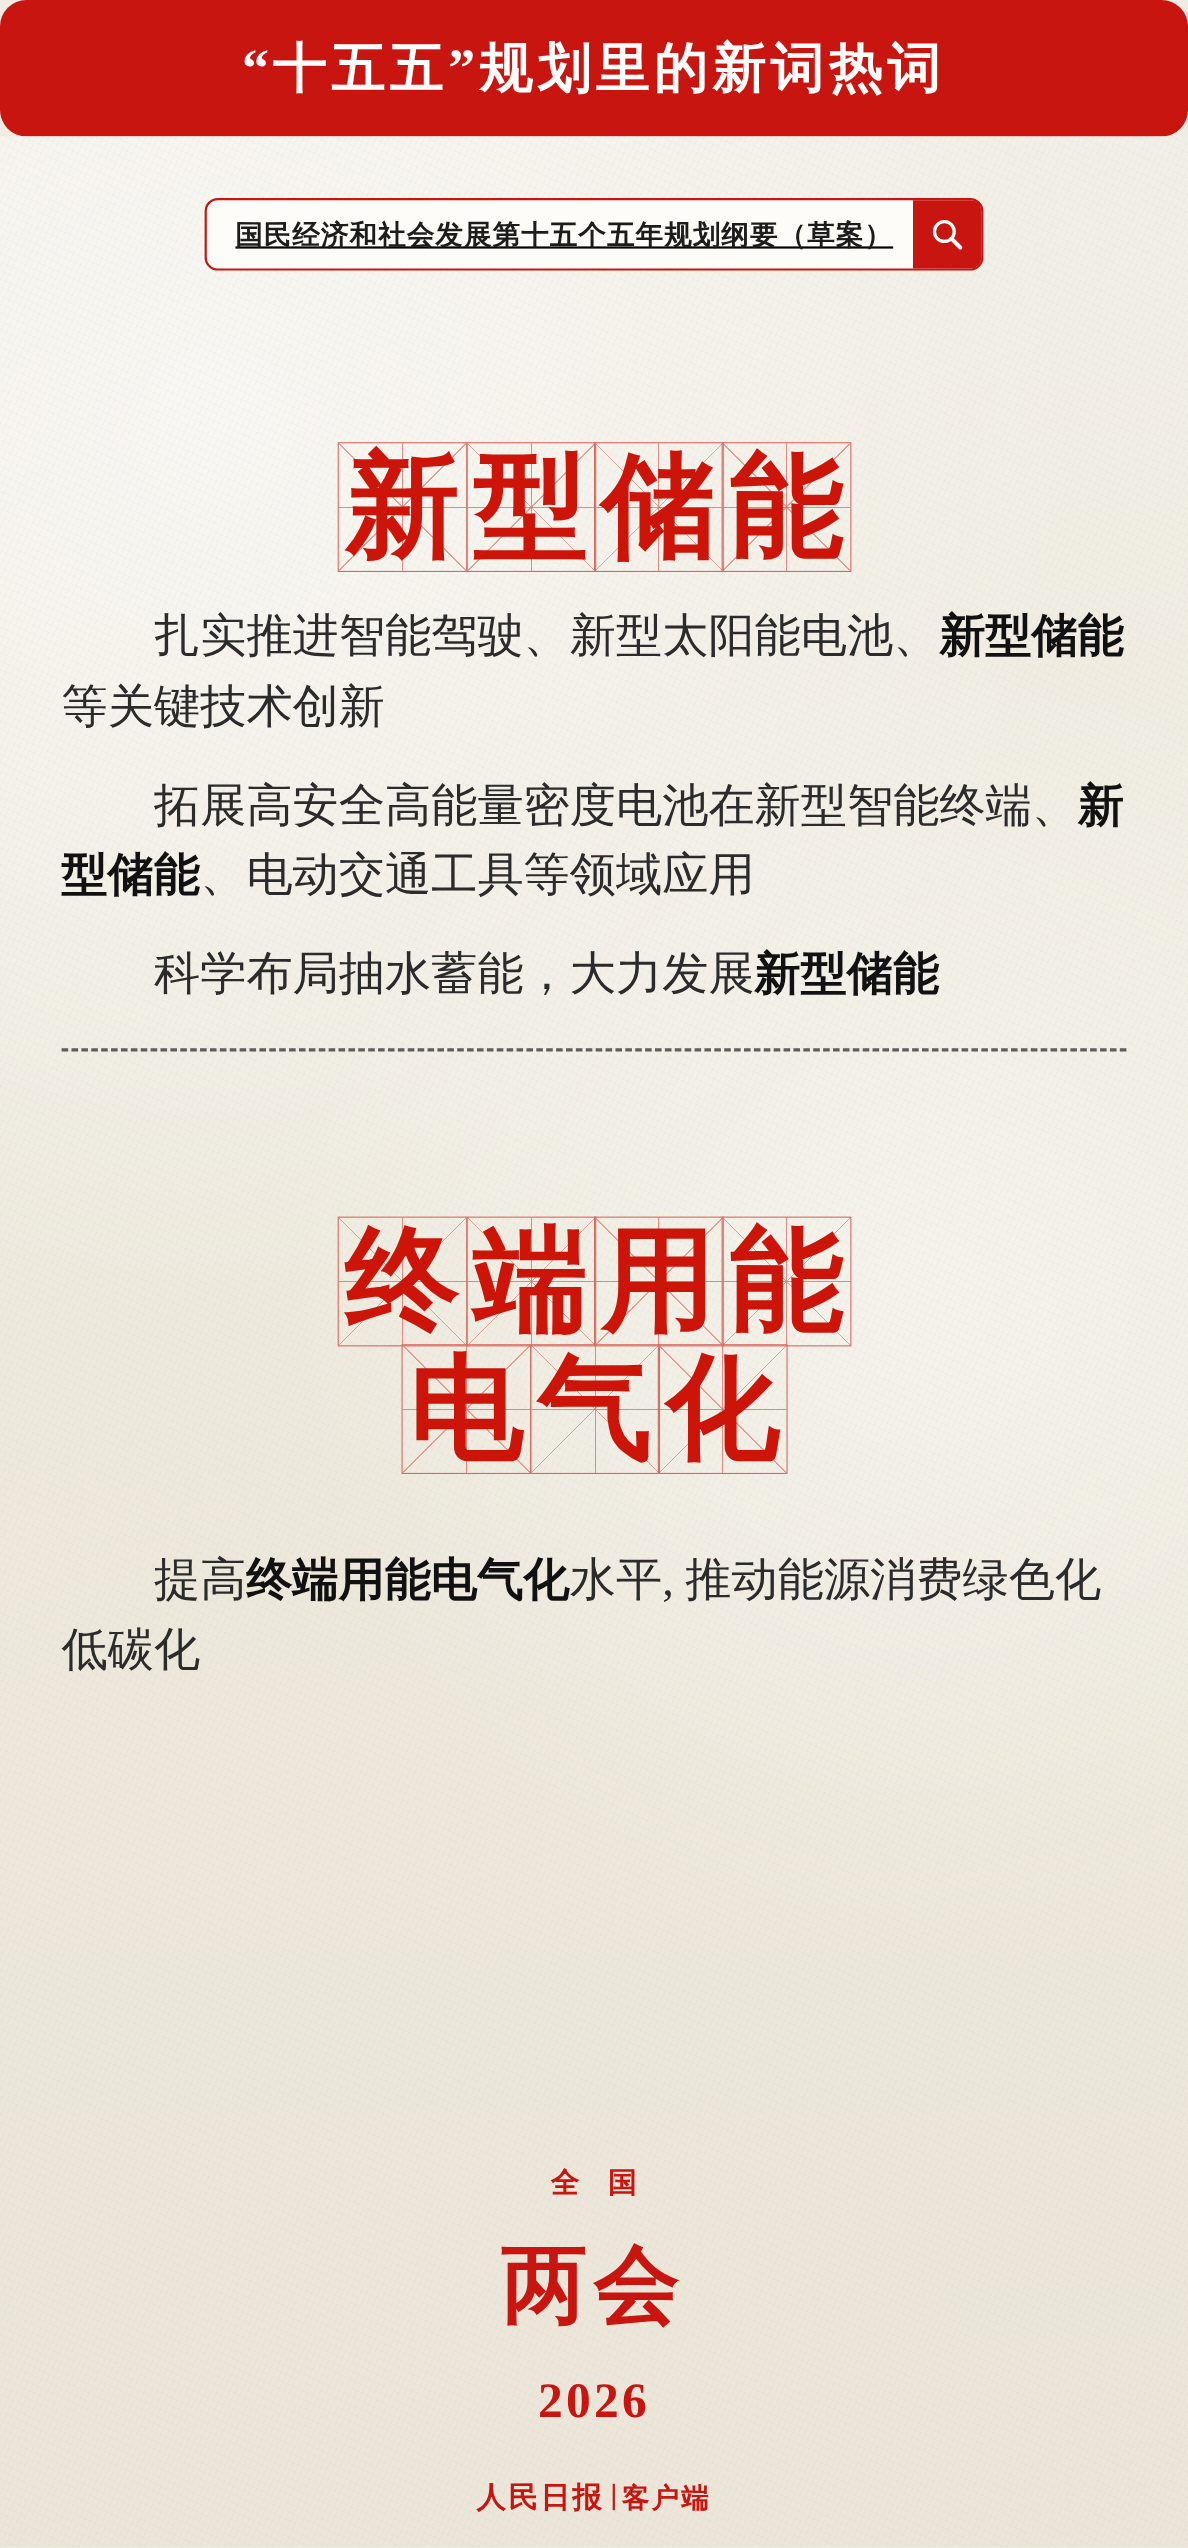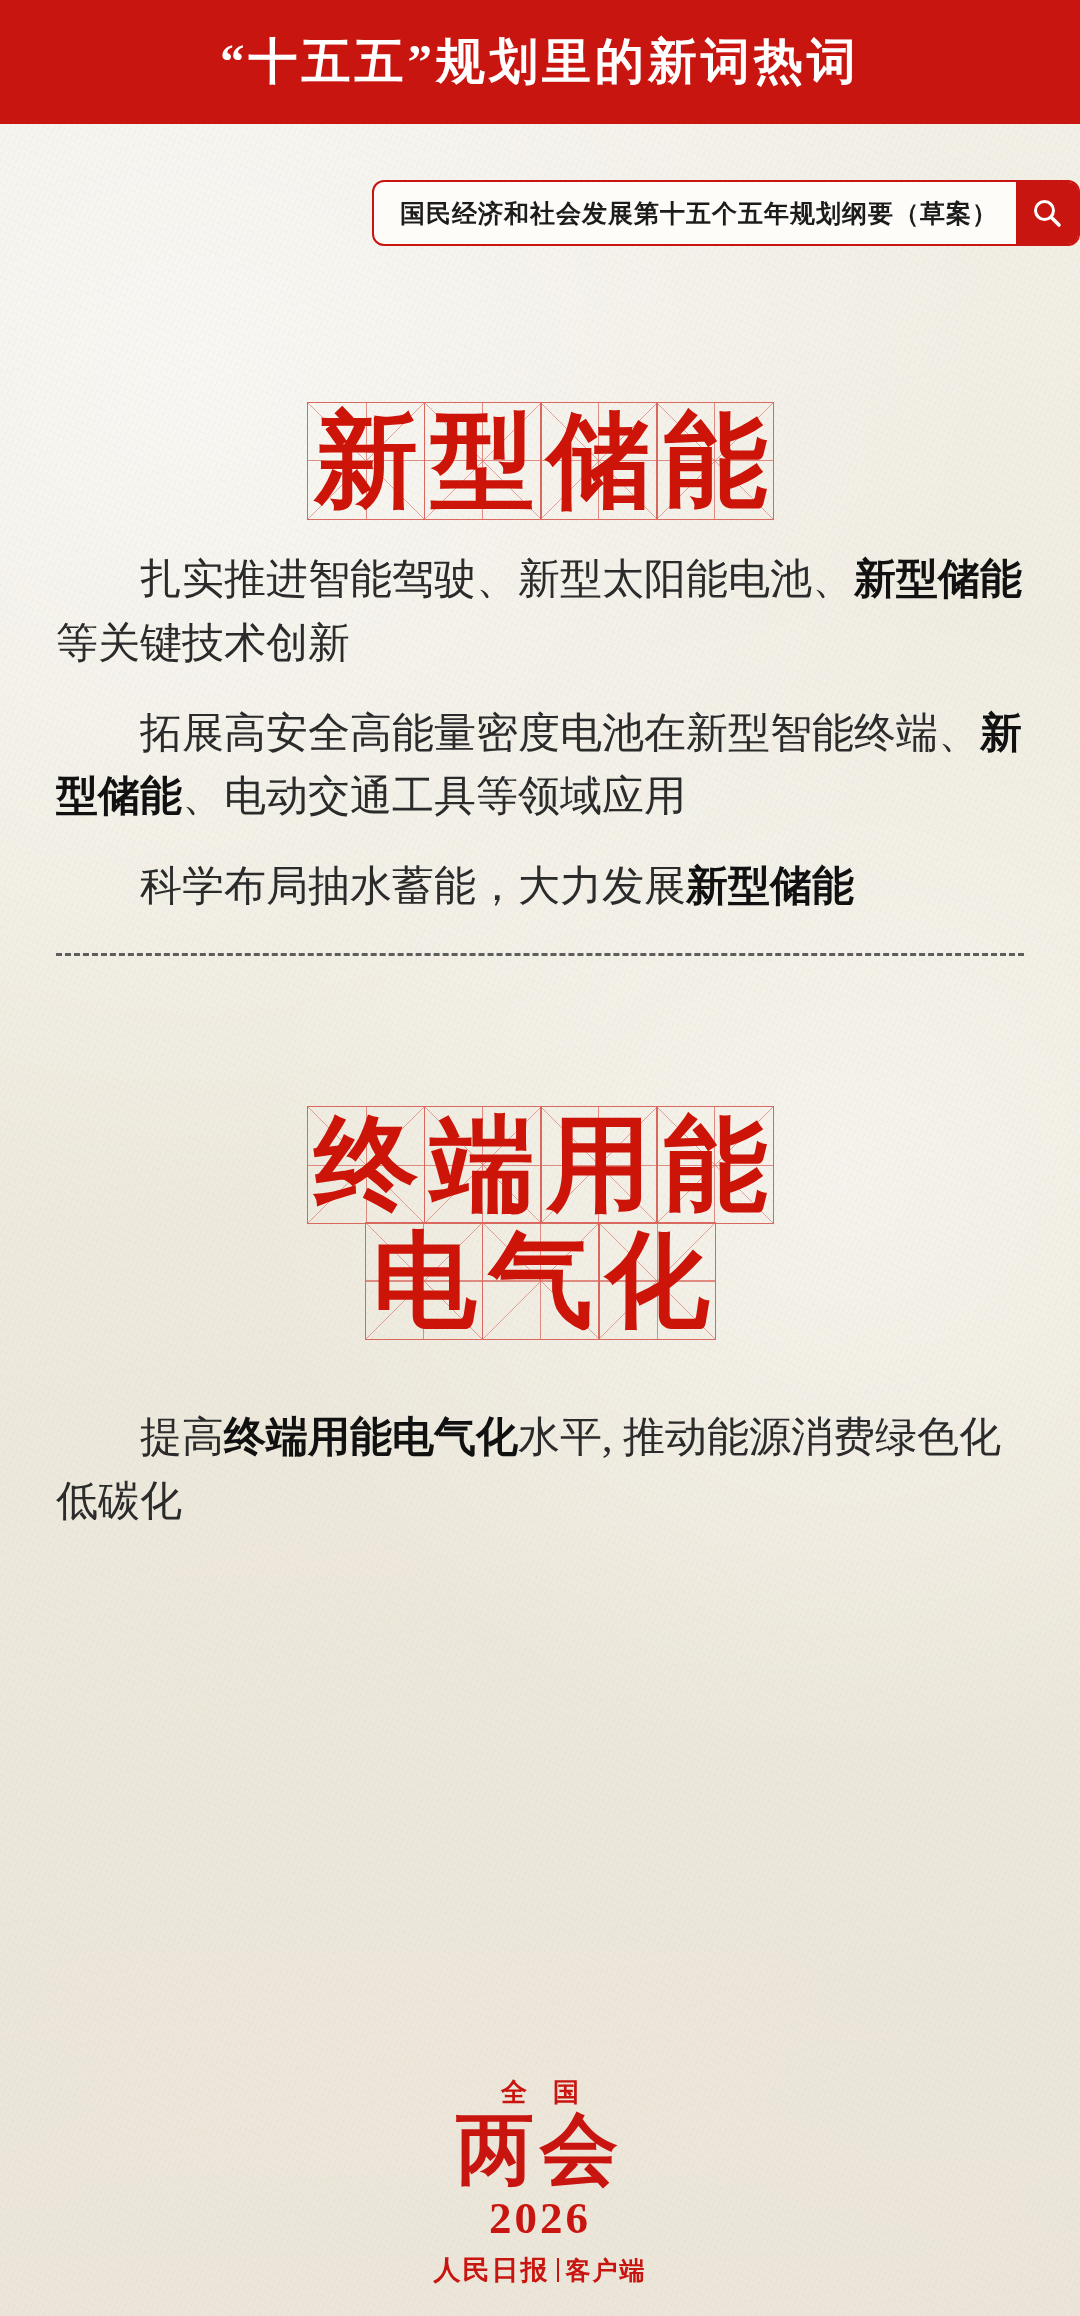--- a/index.html
+++ b/index.html
@@ -17,20 +17,21 @@
 
   
   .banner {
     width: 1080px;
     height: 124px;
     background: #c9150f;
     display: flex;
     align-items: center;
     justify-content: center;
     box-sizing: border-box;
+    border-radius: 24px;
   }
   .banner-title {
     color: #ffffff;
     font-family: "Liberation Serif", serif;
     font-size: 49px;
     font-weight: bold;
     letter-spacing: 4px;
     white-space: nowrap;
   }
 
@@ -56,21 +57,22 @@
     pointer-events: none;
   }
 
   
   .pill-wrap {
     position: absolute;
     top: 56px;
     left: 0;
     width: 1080px;
     display: flex;
-    justify-content: flex-end;
+    justify-content: center;
+    text-decoration: underline;
   }
   .pill {
     display: flex;
     align-items: center;
     background: #fdfcf8;
     border: 2px solid #c9150f;
     border-radius: 12px;
     height: 66px;
     padding: 0 0 0 26px;
     box-sizing: border-box;
@@ -166,20 +168,21 @@
 
   
   .logo {
     position: absolute;
     left: 0;
     bottom: 28px;
     width: 1080px;
     display: flex;
     flex-direction: column;
     align-items: center;
+    gap: 36px;
   }
   .logo-top {
     font-family: "Liberation Serif", serif;
     font-size: 26px;
     font-weight: bold;
     color: #c9150f;
     letter-spacing: 26px;
     text-indent: 26px;
   }
   .logo-main {

